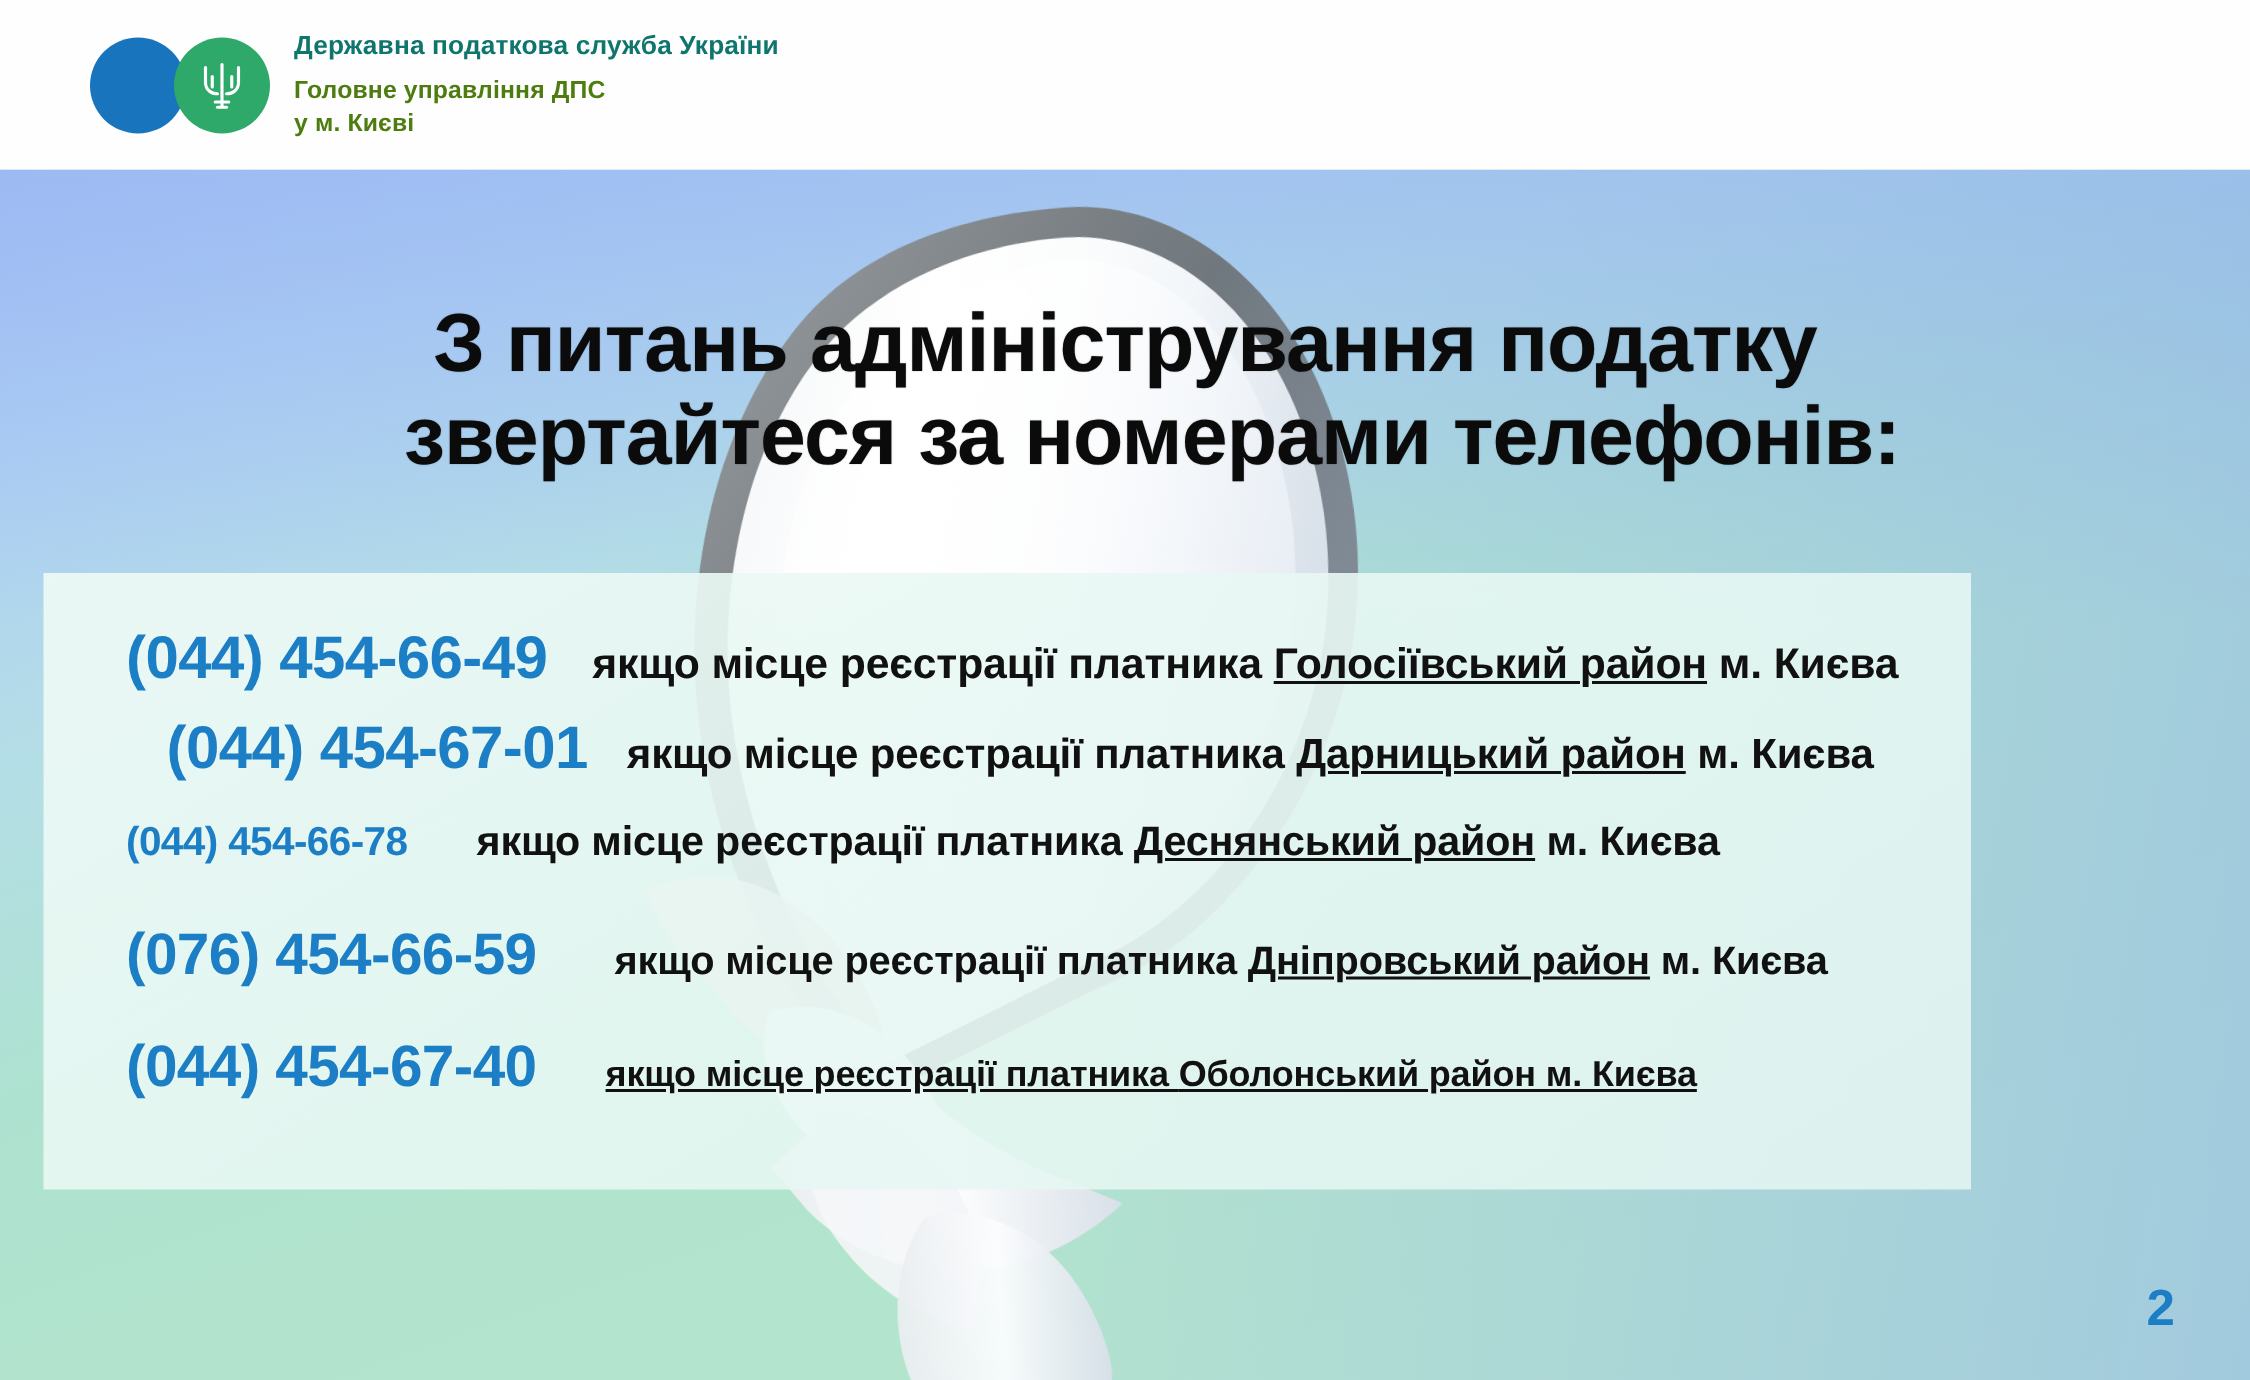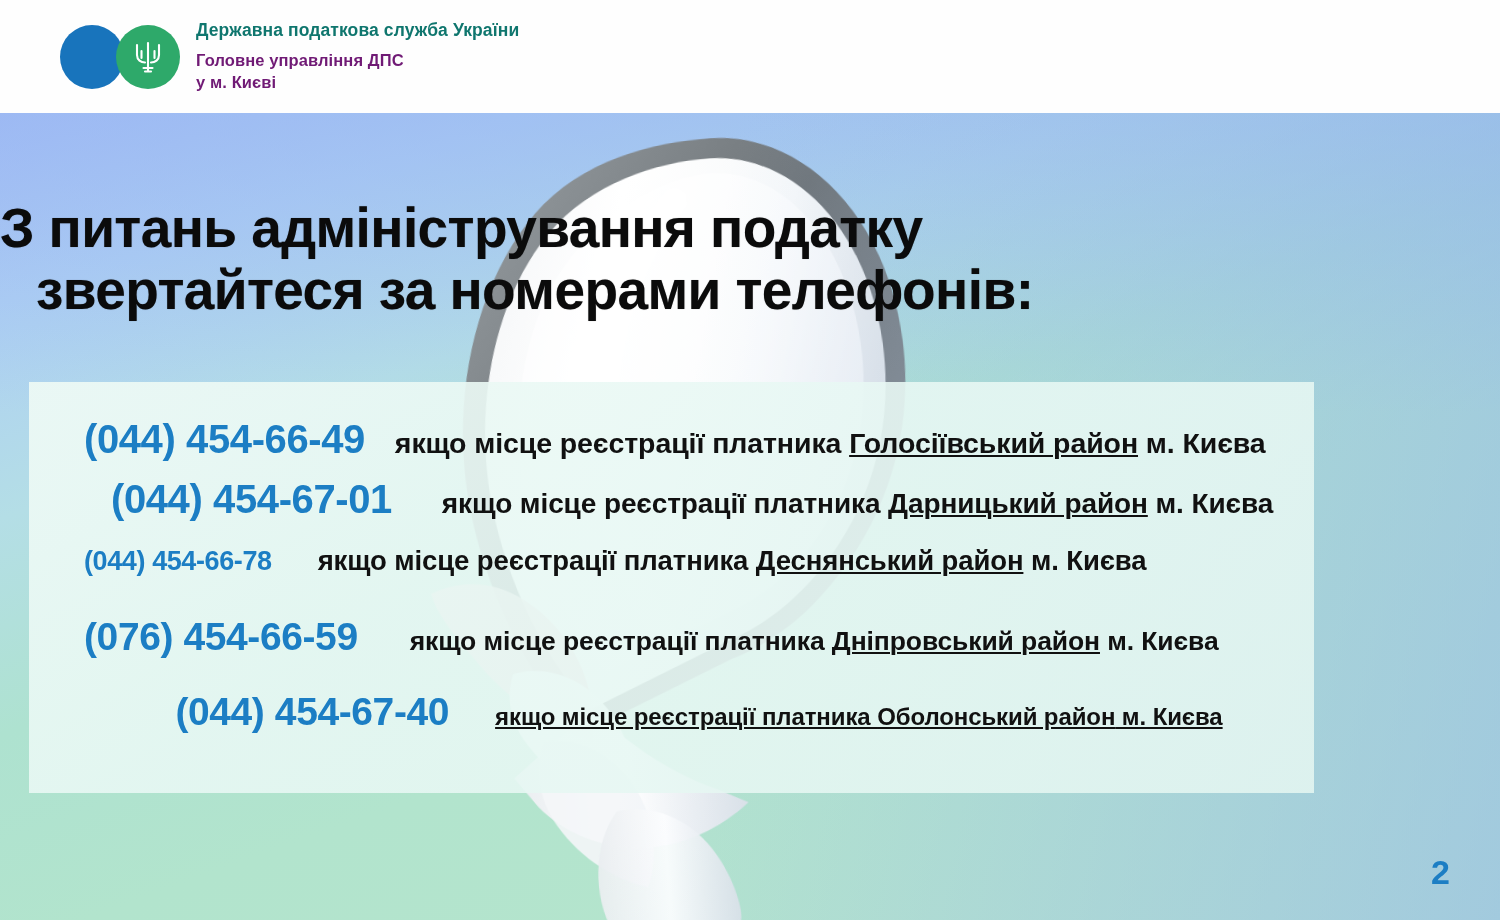--- a/index.html
+++ b/index.html
@@ -24,21 +24,21 @@
     position:absolute;left:58px;top:2px;width:64px;height:64px;border-radius:50%;
     background:#2ea96a;display:flex;align-items:center;justify-content:center;
   }
   .trident{width:30px;height:38px;display:block;}
   .header-text{margin-left:8px;display:flex;flex-direction:column;justify-content:center;}
   .hdr-line1{
     font-size:17.5px;font-weight:bold;color:#0f766e;letter-spacing:0.1px;
     line-height:1.25;margin-bottom:7px;white-space:nowrap;
   }
   .hdr-line2{
-    font-size:16.5px;font-weight:bold;color:#701a75;letter-spacing:0.1px;
+    font-size:16.5px;font-weight:bold;color:#4d7c0f;letter-spacing:0.1px;
     line-height:1.35;white-space:pre-line;
   }
 
   
   .stage{
     position:absolute;left:0;top:113px;width:1500px;height:807px;overflow:hidden;
     background:
       linear-gradient(160deg,
         rgba(166,192,245,1) 0%,
         rgba(174,208,243,1) 14%,
@@ -67,21 +67,21 @@
   .megaphone{
     position:absolute;left:255px;top:-5px;width:790px;height:820px;
     transform:rotate(-4deg);transform-origin:50% 30%;
     filter:blur(0.4px);
   }
   .megaphone svg{display:block;width:100%;height:100%;}
 
   
   .title{
     position:absolute;left:0;top:198px;width:1500px;z-index:20;
-    text-align:left;color:#0b0b0b;
+    text-align:center;color:#0b0b0b;
     font-size:55px;font-weight:bold;line-height:1.12;
     letter-spacing:-0.6px;
     text-shadow:0 0 1px rgba(0,0,0,0.35);
   }
   .title .l2{display:block;padding-left:36px;}
 
   
   .panel{
     position:absolute;left:29px;top:382px;width:1285px;height:411px;z-index:25;
     background:linear-gradient(150deg,
@@ -105,31 +105,31 @@
   }
   .desc u{text-decoration:underline;text-underline-offset:2px;text-decoration-thickness:2px;}
 
   
   .row-0{top:35px;}
   .row-0 .phone{margin-left:55px;font-size:40px;}
   .row-0 .desc{margin-left:30px;font-size:28.5px;}
 
   .row-1{top:95px;padding-left:27px;}
   .row-1 .phone{margin-left:55px;font-size:40px;}
-  .row-1 .desc{margin-left:50px;font-size:28px;}
+  .row-1 .desc{margin-left:26px;font-size:28px;}
 
   .row-2{top:163px;}
   .row-2 .phone{margin-left:55px;font-size:27px;}
   .row-2 .desc{margin-left:46px;font-size:27.5px;}
 
   .row-3{top:233px;}
   .row-3 .phone{margin-left:55px;font-size:39px;}
   .row-3 .desc{margin-left:52px;font-size:26.5px;}
 
-  .row-4{top:308px;justify-content:center;}
+  .row-4{top:308px;}
   .row-4 .phone{margin-left:55px;font-size:39px;}
   .row-4 .desc{margin-left:46px;font-size:24px;text-decoration:underline;}
 
   
   .page-num{
     position:absolute;right:50px;bottom:28px;z-index:30;
     color:#1c7ec4;font-size:34px;font-weight:bold;
   }
 </style>
 </head>

